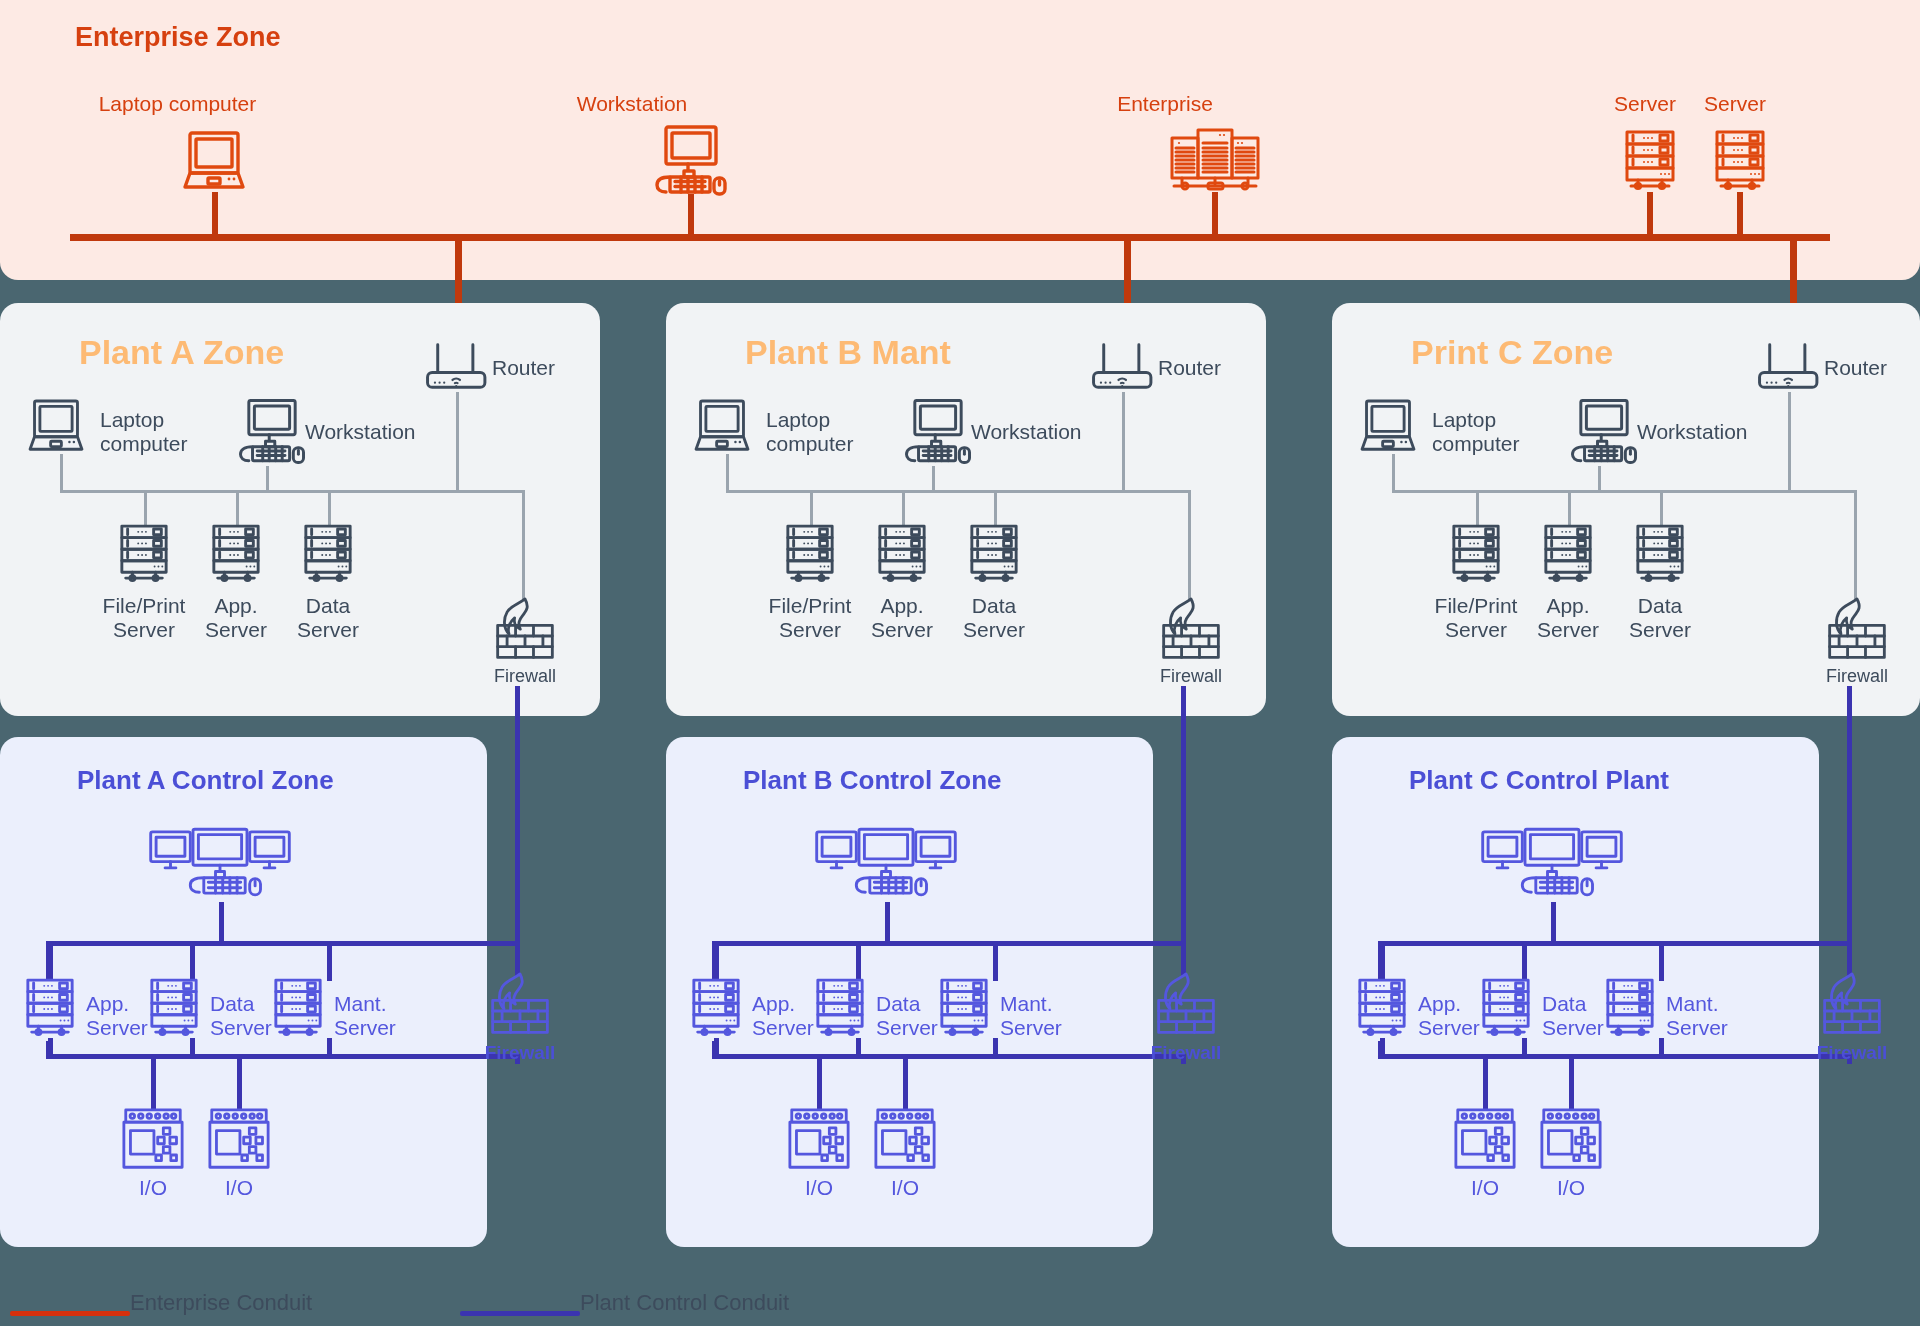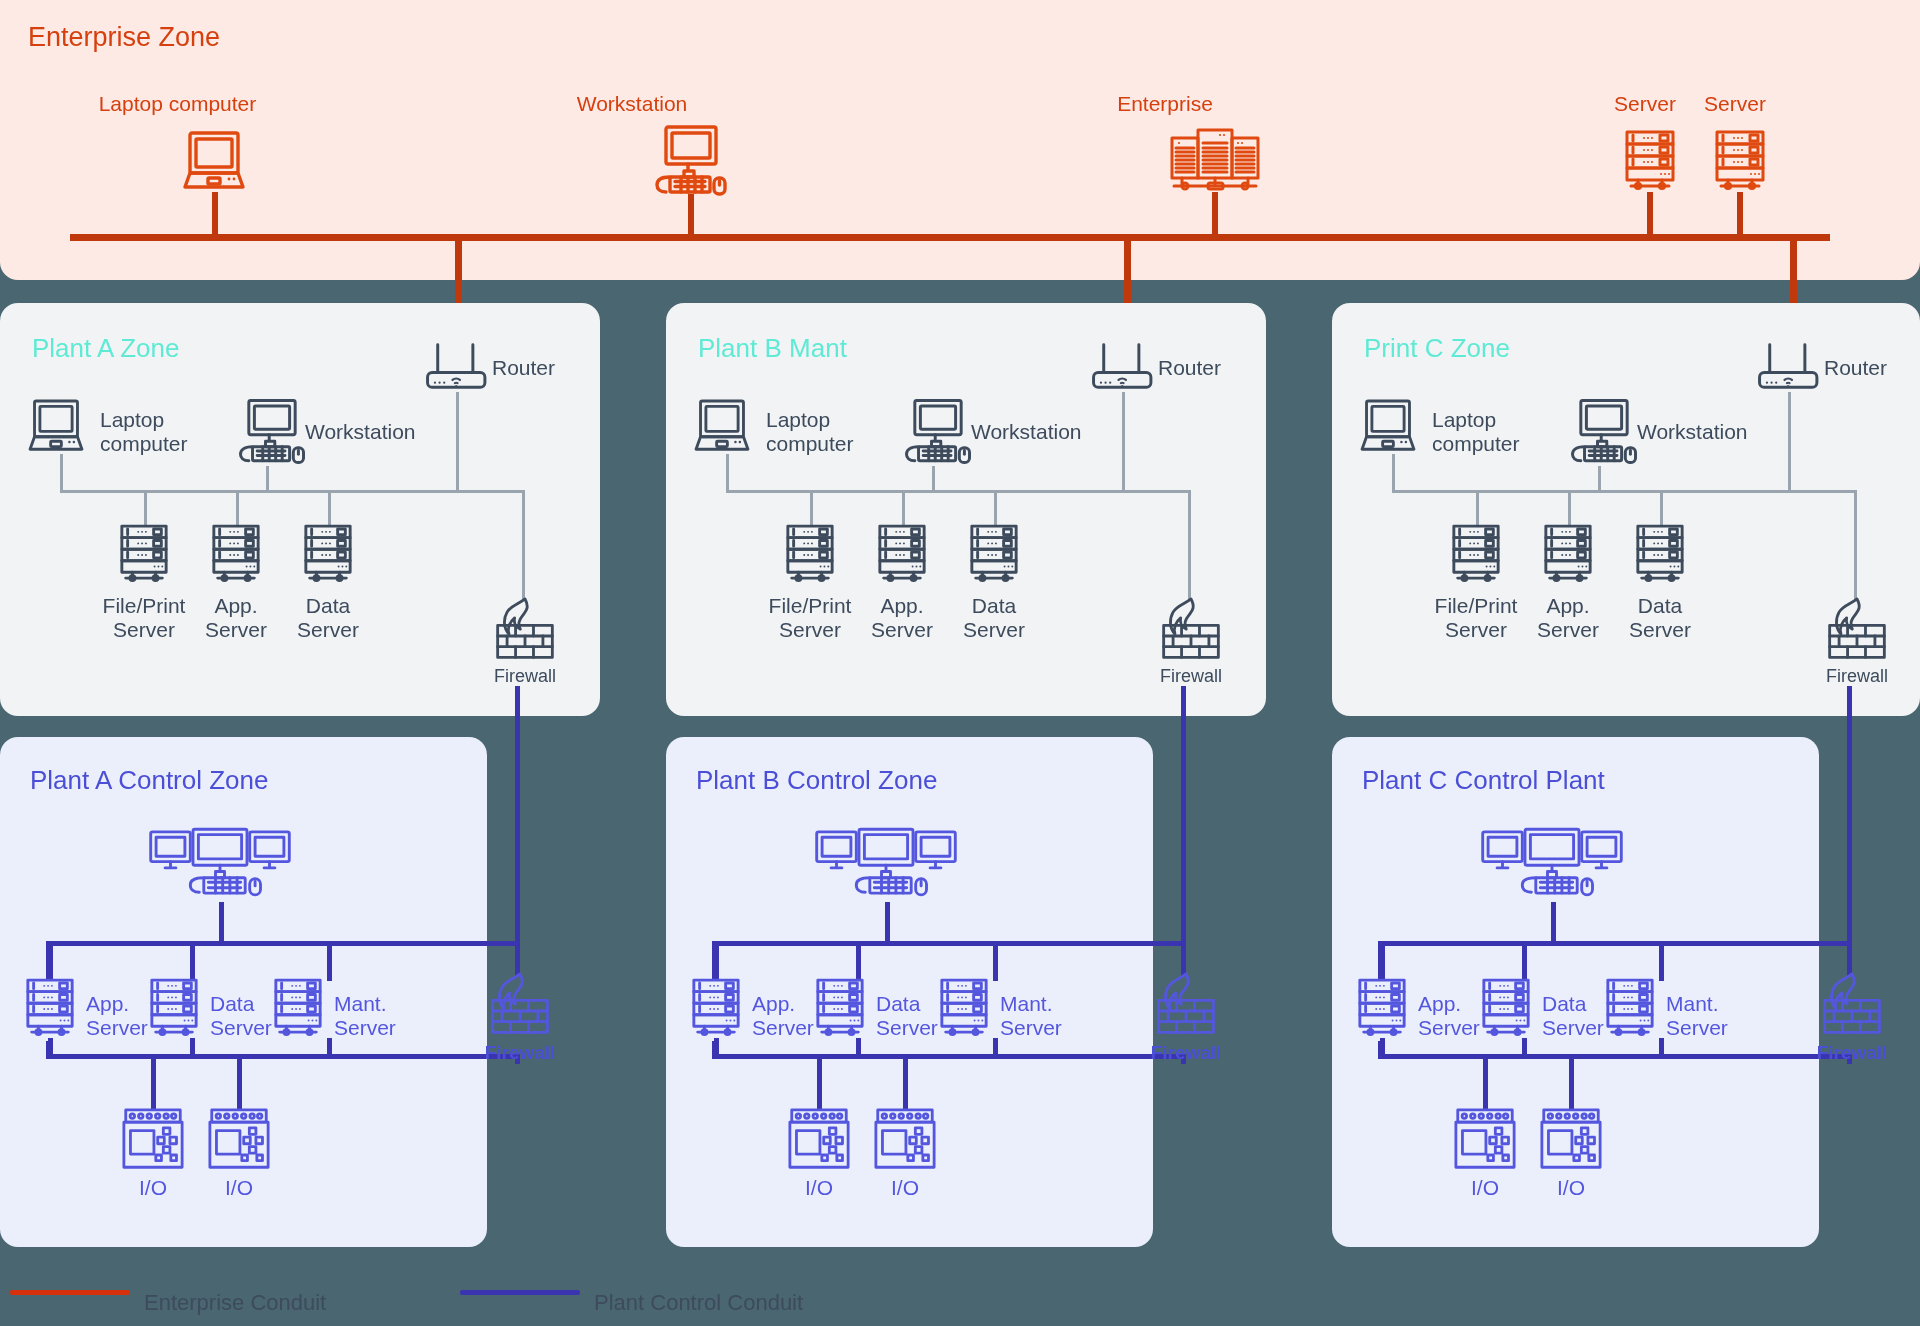--- a/index.html
+++ b/index.html
@@ -8,44 +8,44 @@
     background:#4a6670;
     font-family:"Liberation Sans","DejaVu Sans",sans-serif;
   }
 
   
   .zone{position:absolute;border-radius:18px;}
   .zone-ent{background:#fdeae4;}
   .zone-plant{background:#f1f3f5;}
   .zone-ctrl{background:#ebeffc;}
 
-  .zone-title{position:absolute;font-weight:normal;white-space:nowrap;}
+  .zone-title{position:absolute;font-weight:bold;white-space:nowrap;margin-left:47px;}
   .t-ent{color:#d6400f;font-size:27px;}
-  .t-plant{color:#5eead4;font-size:26px;}
+  .t-plant{color:#fdba74;font-size:34px;}
   .t-ctrl{color:#4b4fd6;font-size:26px;}
 
   
   .node{position:absolute;}
   .lbl{position:absolute;white-space:pre;line-height:1.12;}
   .lbl-ent{color:#d6400f;font-size:21px;text-align:center;}
   .lbl-plant{color:#3d4b5c;font-size:21px;}
   .lbl-ctrl{color:#5457de;font-size:21px;}
   .lbl-fw-gray{color:#3d4b5c;font-size:18px;text-align:center;}
   .lbl-fw-blue{color:#4b4fd6;font-size:19px;font-weight:bold;text-align:center;}
   .center{text-align:center;}
 
   
   .line{position:absolute;}
   .ln-red{background:#c0390d;}
   .ln-blue{background:#3b34b0;}
   .ln-gray{background:#9aa4ae;}
 
   
   .legend{position:absolute;left:0;top:1290px;width:1920px;height:36px;}
-  .lg-item{position:absolute;display:flex;align-items:flex-start;gap:14px;}
+  .lg-item{position:absolute;display:flex;align-items:flex-end;}
   .lg-swatch{width:120px;height:5px;border-radius:2px;}
   .lg-text{font-size:22px;color:#3d4b5c;white-space:nowrap;}
 
   svg{display:block;overflow:visible;}
 </style>
 </head>
 <body>
 
 <div class="zone zone-ent" style="left:0px;top:0px;width:1920px;height:280px;border-radius:0 0 18px 18px;"></div>
 

